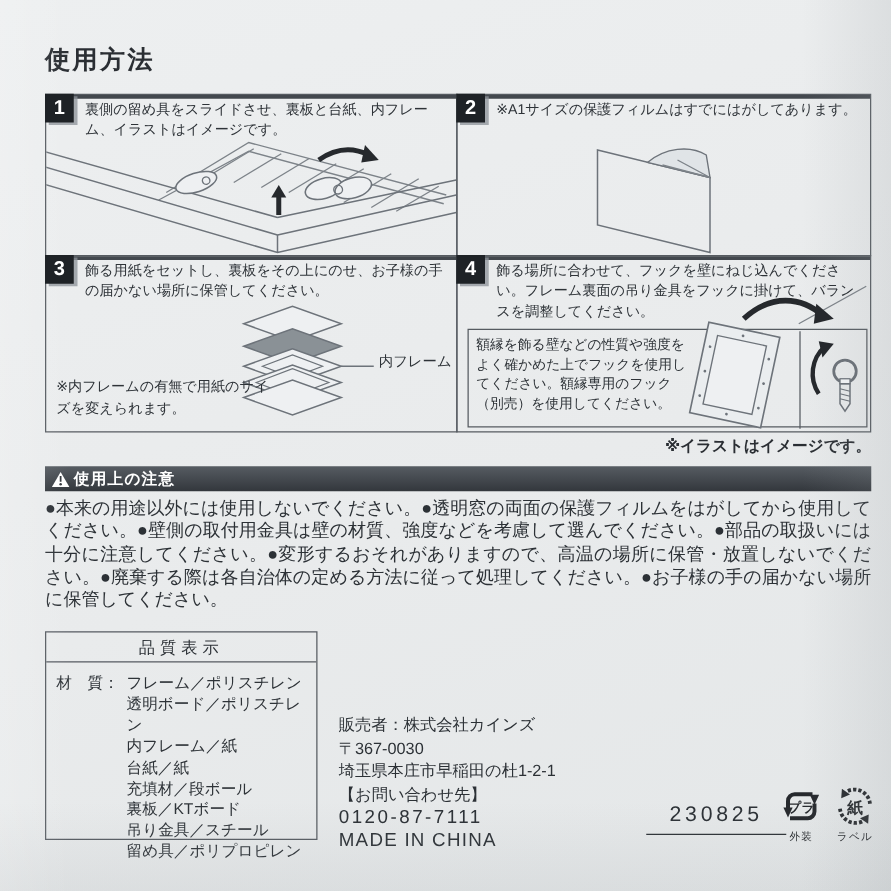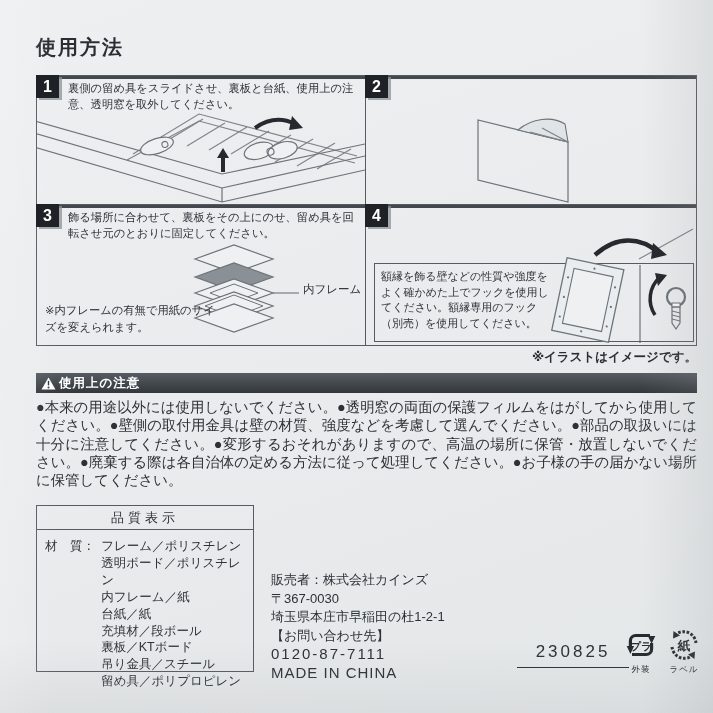--- a/index.html
+++ b/index.html
@@ -59,21 +59,21 @@
 
 <div id="page">
 
   <div class="abs title">使用方法</div>
 
   <div class="abs steps">
 
     <div class="stepbox b1">
       <div class="tbar"></div>
       <div class="num">1</div>
-      <div class="stext">裏側の留め具をスライドさせ、裏板と台紙、使用上の注意、透明窓を取外してください。</div>
+      <div class="stext">裏側の留め具をスライドさせ、裏板と台紙、内フレーム、イラストはイメージです。</div>
       <svg class="abs" style="left:0;top:32px;" width="328" height="96" viewBox="0 0 328 96">
         <g class="line-thin">
           <line x1="128" y1="34" x2="166" y2="11"></line>
             <line x1="150" y1="38" x2="188" y2="15"></line>
           <line x1="172" y1="42" x2="210" y2="19"></line>
             <line x1="194" y1="46" x2="232" y2="23"></line>
           <line x1="216" y1="50" x2="254" y2="27"></line>
             <line x1="238" y1="54" x2="276" y2="31"></line>
           <line x1="260" y1="58" x2="298" y2="35"></line>
             <line x1="280" y1="61" x2="314" y2="41"></line>
@@ -96,49 +96,51 @@
         <polygon class="ah" points="255,8 266,20 252,22"></polygon>
         <line class="arrow" stroke-width="4" x1="186" y1="64" x2="186" y2="48"></line>
         <polygon class="ah" points="180,50 192,50 186,40"></polygon>
       </svg>
     </div>
 
     <div class="stepbox b2">
       <div class="tbar"></div>
       <div class="num">2</div>
       <div class="stext">
+        <div>※A1サイズの保護フィルムはすでにはがしてあります。</div>
       </div>
       <svg class="abs" style="left:0;top:40px;" width="330" height="88" viewBox="0 0 330 88">
         <path class="line-dk" d="M112,4 L112,64 L202,86 L202,26 Z"></path>
         <path d="M152,14 C166,2 186,0 199,8 L202,26 L152,14 Z" fill="#e0e4e7" stroke="#6d737a" stroke-width="1.1"></path>
         <path class="line-thin" d="M202,26 L164,16 M202,26 L176,12"></path>
       </svg>
     </div>
 
     <div class="stepbox b3">
       <div class="tbar"></div>
       <div class="num">3</div>
-      <div class="stext">飾る場所に合わせて、裏板をその上にのせ、留め具を回転させ元のとおりに固定してください。</div>
+      <div class="stext">飾る用紙をセットし、裏板をその上にのせ、お子様の手の届かない場所に保管してください。</div>
       <svg class="abs" style="left:0;top:0;" width="328" height="140" viewBox="0 0 328 140">
         <path d="M158,54 L197,40 L236,54 L197,68 Z" fill="#eef0f2" stroke="#6d737a" stroke-width="1.2"></path>
         <path d="M158,72 L197,58 L236,72 L197,86 Z" fill="#8a9196" stroke="#6d737a" stroke-width="1.2"></path>
         <path d="M158,88 L197,74 L236,88 L197,102 Z" fill="#eef0f2" stroke="#6d737a" stroke-width="1.2"></path>
         <path d="M173,88 L197,79 L221,88 L197,97 Z" fill="none" stroke="#6d737a" stroke-width="1"></path>
         <path d="M158,101 L197,87 L236,101 L197,115 Z" fill="#eef0f2" stroke="#6d737a" stroke-width="1.2"></path>
         <path d="M168,101 L197,90 L226,101 L197,112 Z" fill="none" stroke="#6d737a" stroke-width="1"></path>
         <path d="M158,113 L197,99 L236,113 L197,127 Z" fill="#eef0f2" stroke="#6d737a" stroke-width="1.2"></path>
         <line x1="236" y1="88" x2="262" y2="88" stroke="#6d737a" stroke-width="1.1"></line>
       </svg>
       <div class="abs layerlabel">内フレーム</div>
       <div class="abs snote s3note">※内フレームの有無で用紙のサイズを変えられます。</div>
     </div>
 
     <div class="stepbox b4">
       <div class="tbar"></div>
       <div class="num">4</div>
+      <div class="stext">飾る場所に合わせて、フックを壁にねじ込んでください。フレーム裏面の吊り金具をフックに掛けて、バランスを調整してください。</div>
       <div class="subbox">
         <div class="subtext">額縁を飾る壁などの性質や強度をよく確かめた上でフックを使用してください。額縁専用のフック（別売）を使用してください。</div>
       </div>
       <svg class="abs" style="right:1px;top:22px;z-index:4;" width="152" height="118" viewBox="0 0 152 118">
         <line class="line-thin" x1="96" y1="32" x2="150" y2="2"></line>
         <path class="arrow" stroke-width="4.5" d="M52,28 C74,8 98,10 116,26"></path>
         <polygon class="ah" points="110,16 124,28 108,32"></polygon>
         <g transform="rotate(12 45 72)">
           <rect x="16" y="36" width="58" height="74" fill="#eaedef" stroke="#6d737a" stroke-width="1.3"></rect>
           <rect x="25" y="45" width="40" height="56" fill="#eef0f2" stroke="#6d737a" stroke-width="1.1"></rect>

